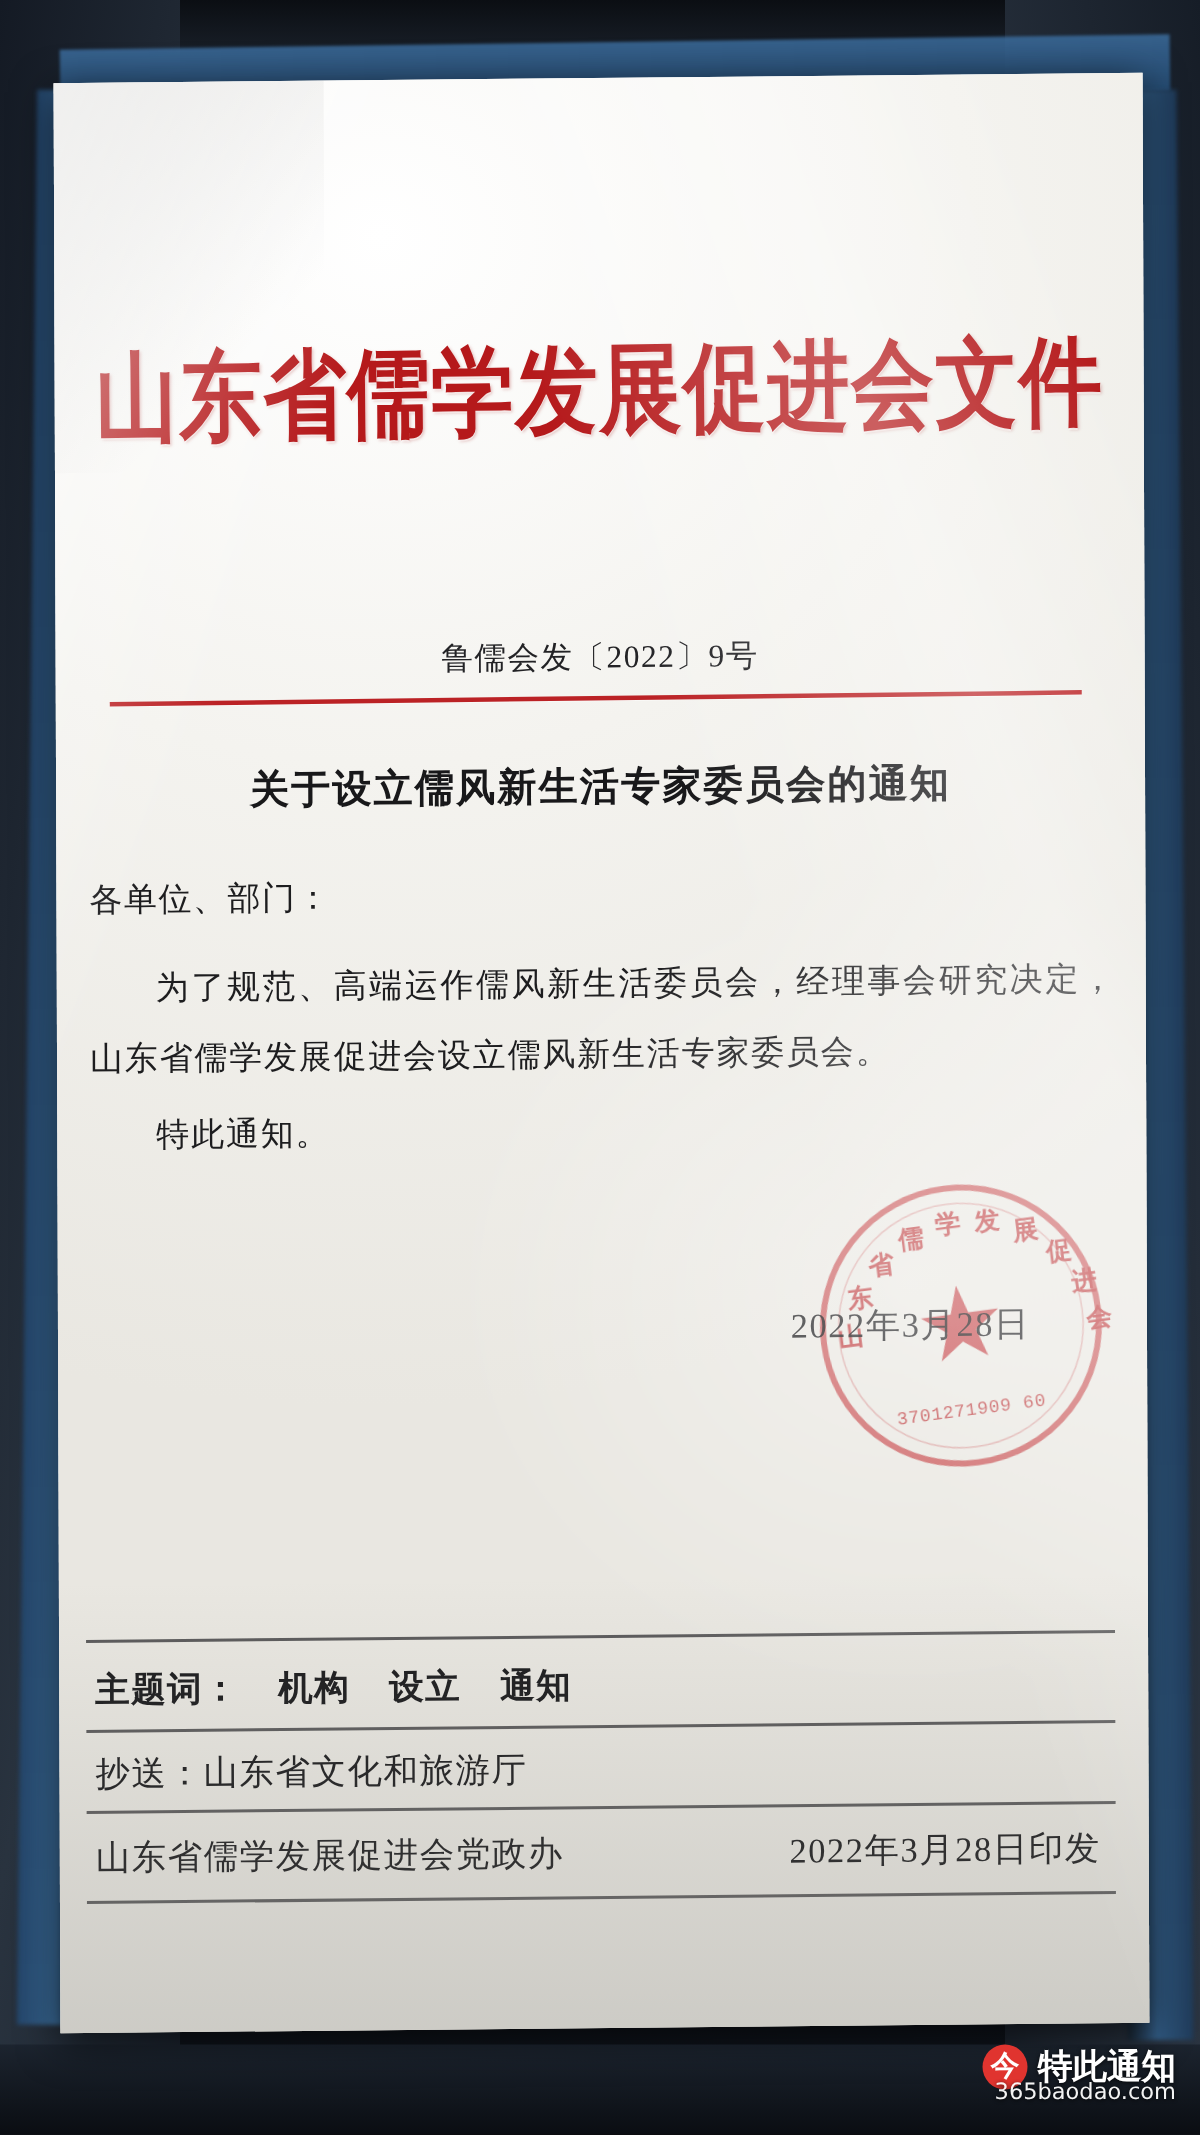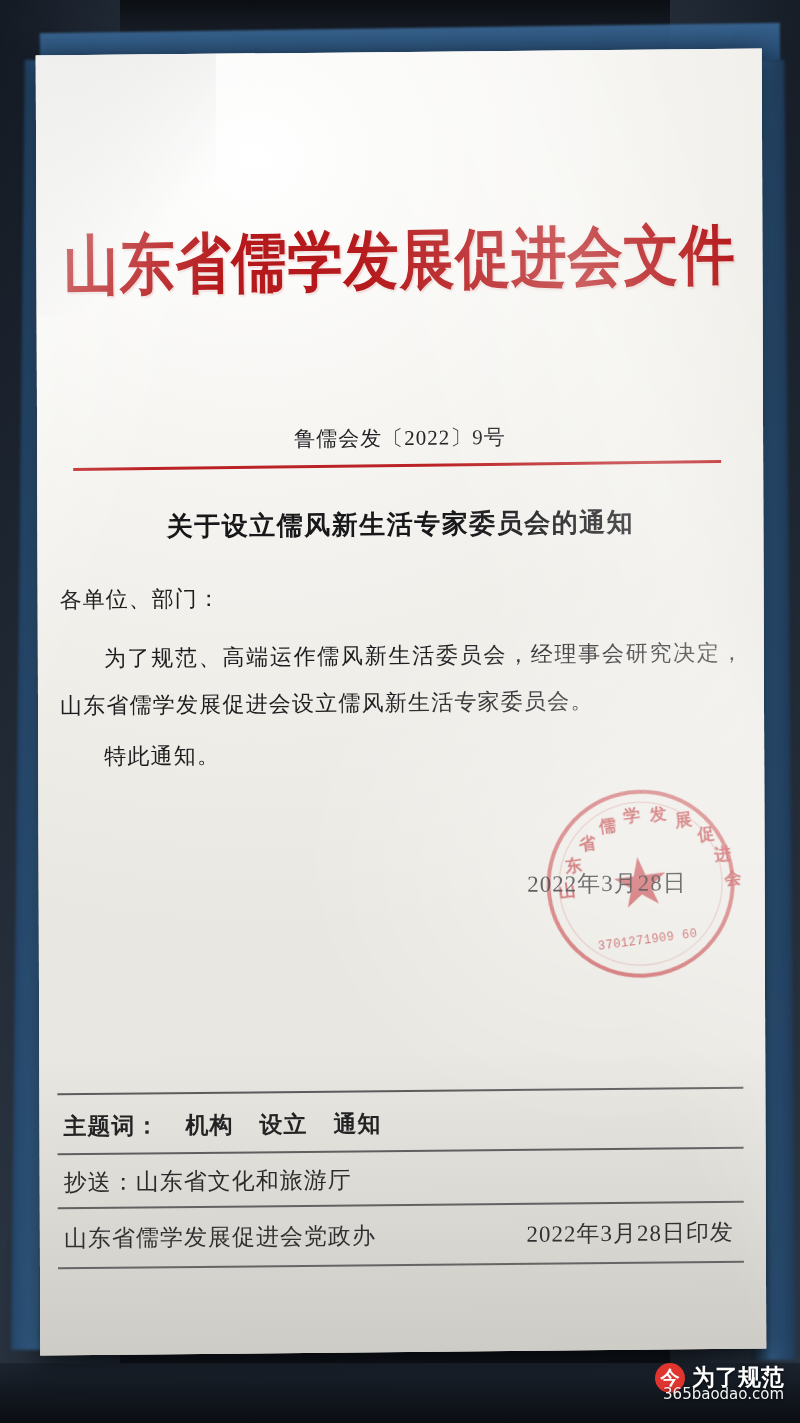--- a/index.html
+++ b/index.html
@@ -392,16 +392,16 @@
       <div class="footer-rule rule-4"></div>
     </div>
 
     <div class="shade-topleft"></div>
     <div class="shade-bottom"></div>
     <div class="sheen"></div>
   </div>
 
   <div id="watermark">
     <span class="wm-badge">今</span>
-    <span class="wm-text">为了规范</span>
+    <span class="wm-text">特此通知</span>
   </div>
   <div id="watermark-url">365baodao.com</div>
 </div>
 
 </body></html>

